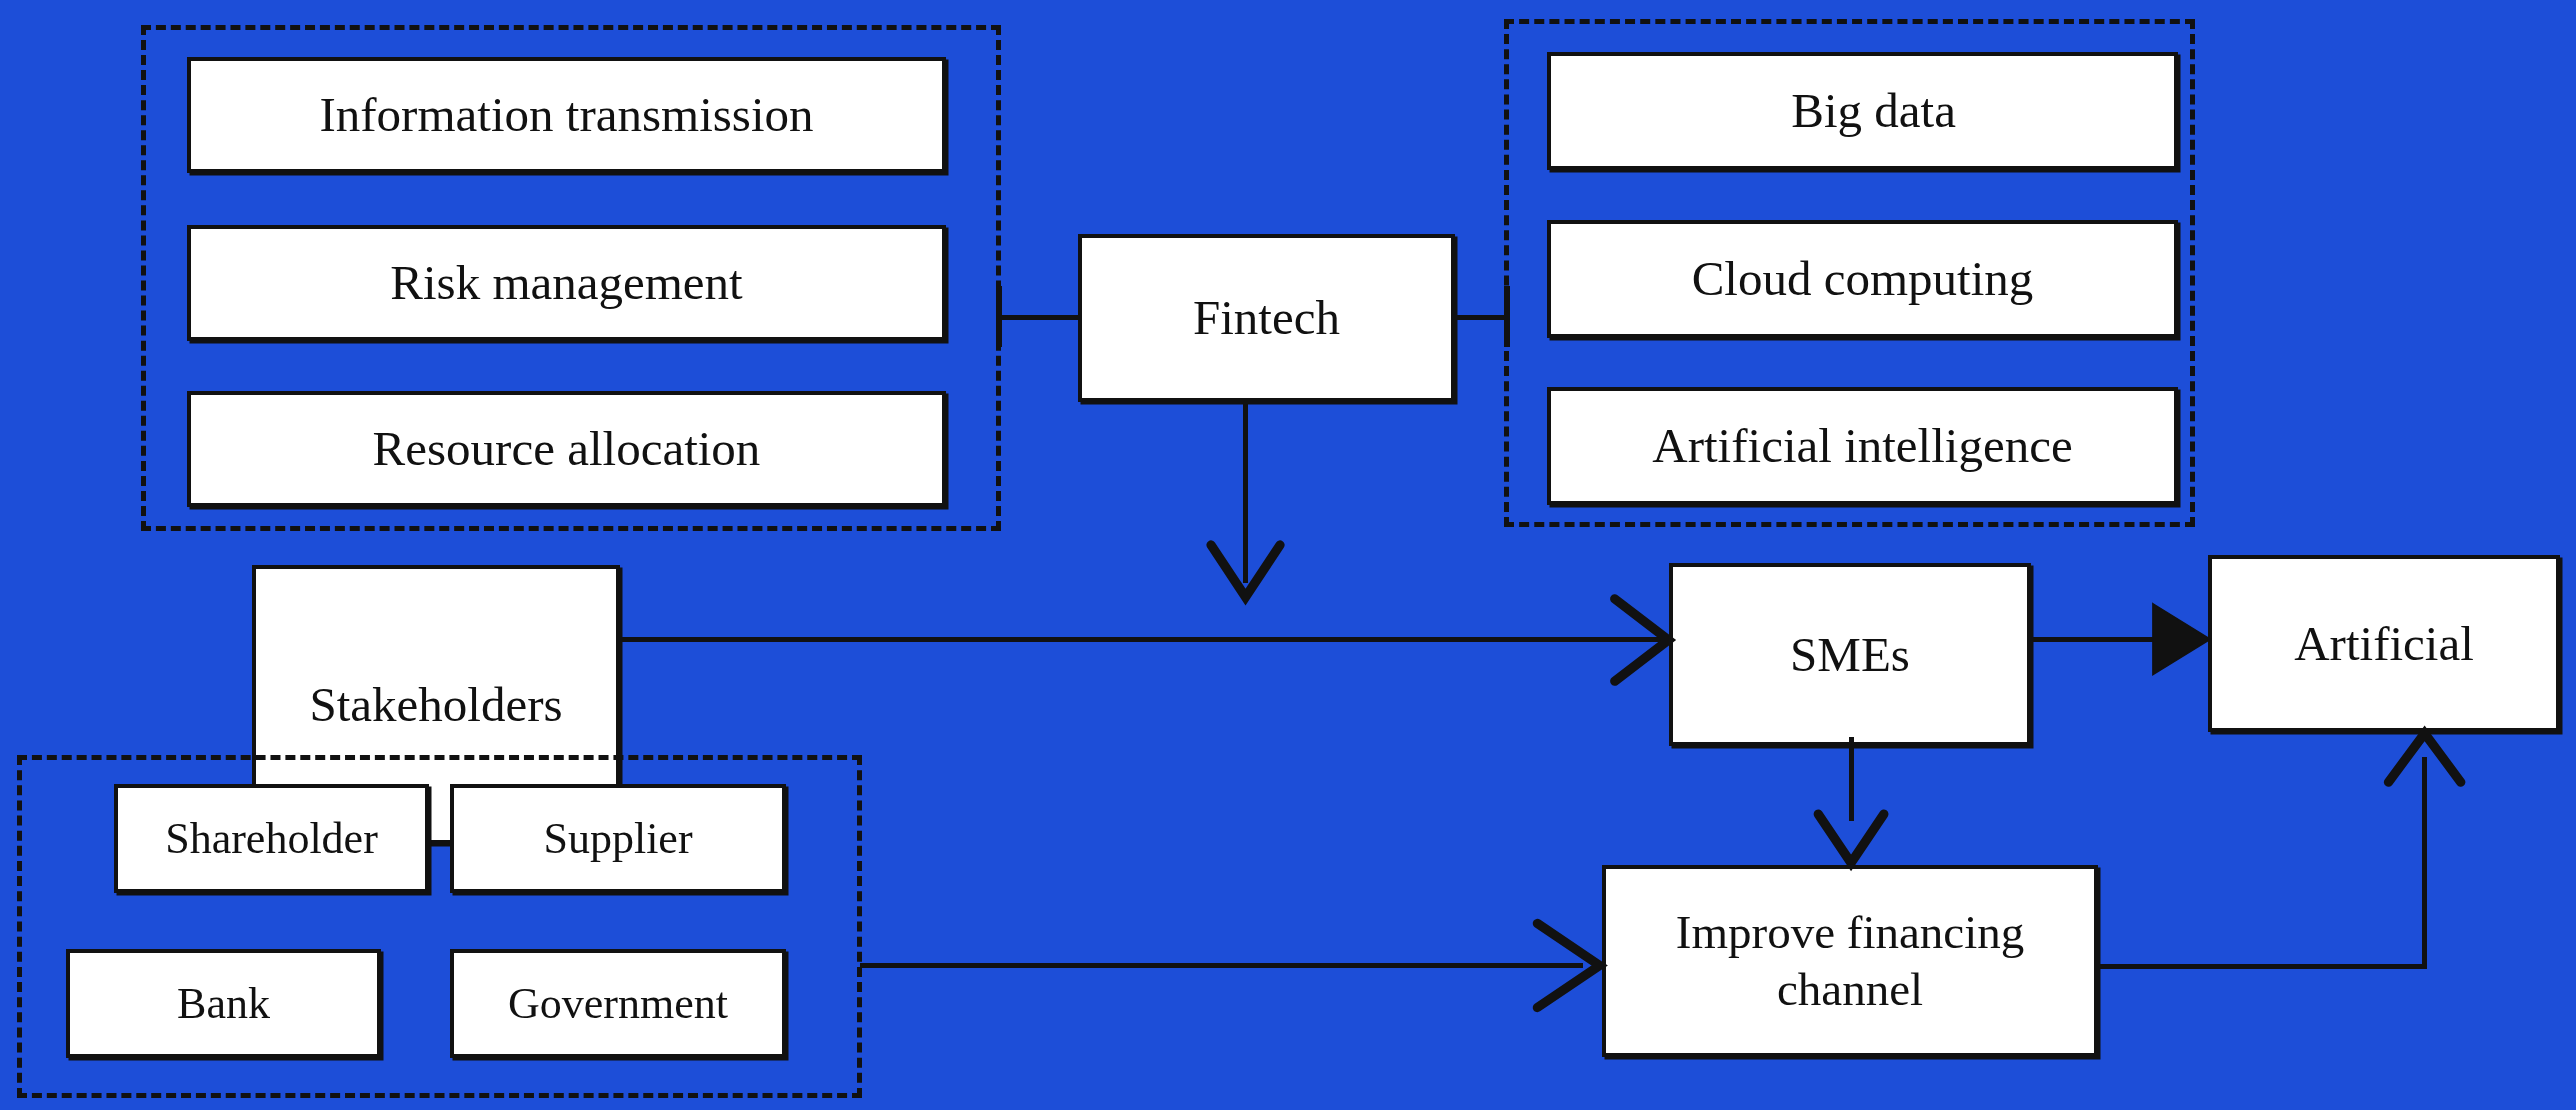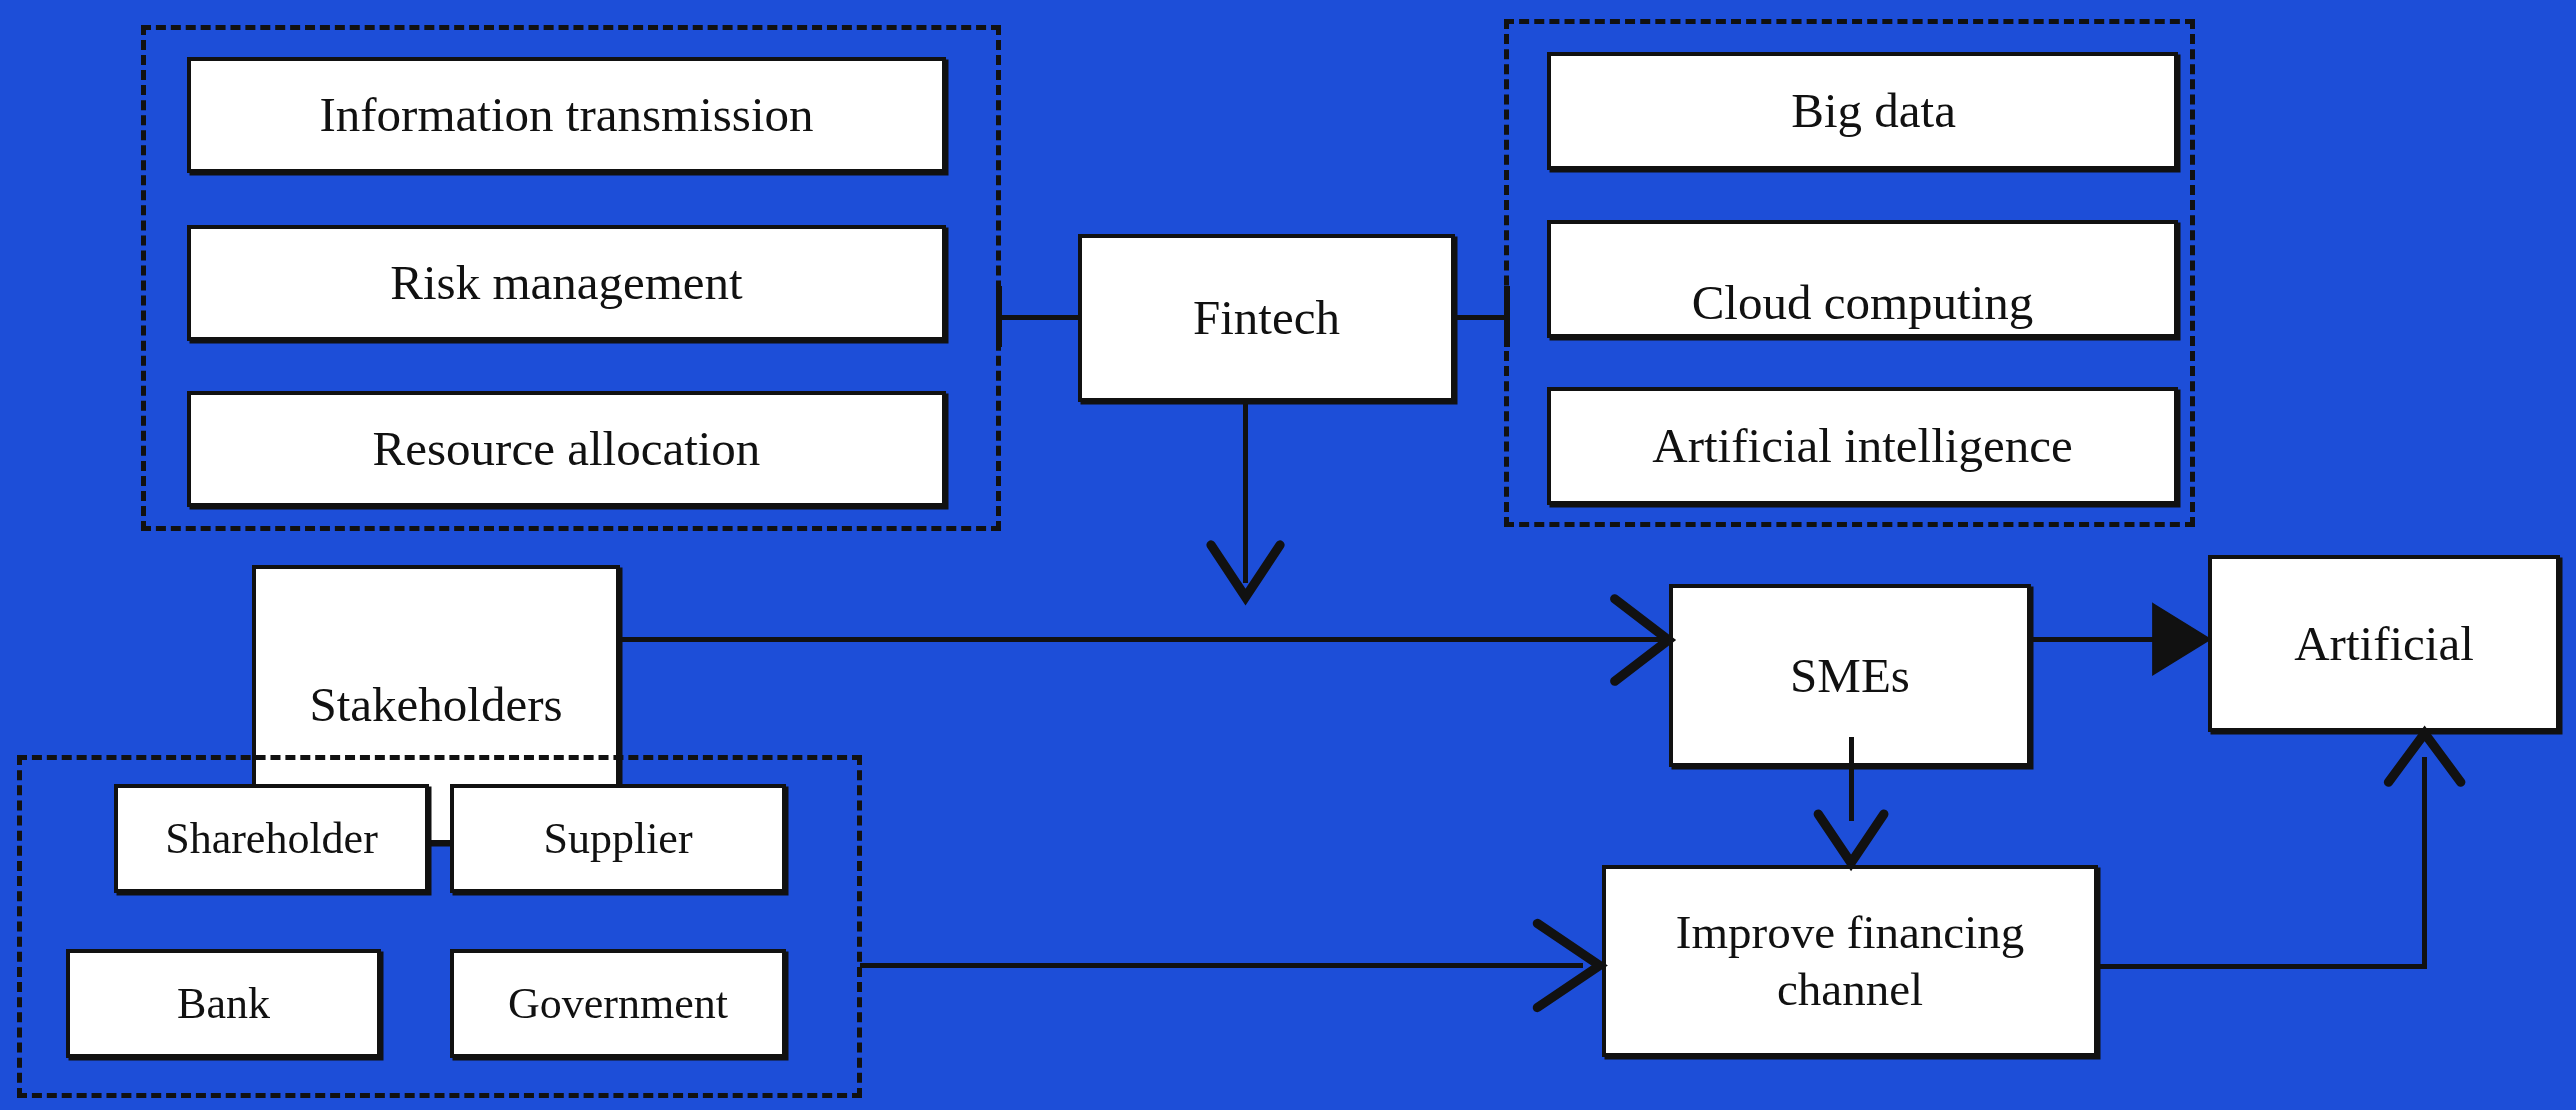--- a/index.html
+++ b/index.html
@@ -94,21 +94,21 @@
   <div class="node shadowed fs-big" style="left:187px; top:391px; width:759px; height:116px;">
     <span class="label">Resource allocation</span>
   </div>
 
   <div class="dashed-group" style="left:1504px; top:18.5px; width:691px; height:508px;"></div>
 
   <div class="node shadowed fs-big" style="left:1547px; top:52px; width:631px; height:118px;padding-left:29px;">
     <span class="label">Big data</span>
   </div>
 
-  <div class="node shadowed fs-big" style="left:1547px; top:220px; width:631px; height:118px;align-items:flex-end;">
+  <div class="node shadowed fs-big" style="left:1547px; top:220px; width:631px; height:118px;">
     <span class="label">Cloud computing</span>
   </div>
 
   <div class="node shadowed fs-big" style="left:1547px; top:387px; width:631px; height:118px;">
     <span class="label">Artificial intelligence</span>
   </div>
 
   <div class="node shadowed fs-big" style="left:1078px; top:234px; width:377px; height:168px;">
     <span class="label">Fintech</span>
   </div>
@@ -142,21 +142,21 @@
   <div class="node shadowed fs-small" style="left:66px; top:949px; width:315px; height:109px;">
     <span class="label">Bank</span>
   </div>
 
   <div class="node shadowed fs-small" style="left:450px; top:949px; width:336px; height:109px;">
     <span class="label">Government</span>
   </div>
 
   <div class="hline" style="left:860px; top:963px; width:723px;"></div>
 
-  <div class="node shadowed fs-big" style="left:1669px; top:584px; width:362px; height:183px;">
+  <div class="node shadowed fs-big" style="left:1669px; top:563px; width:362px; height:183px;">
     <span class="label">SMEs</span>
   </div>
 
   <div class="hline" style="left:2030px; top:637px; width:126px;"></div>
 
   <div class="vline" style="left:1849px; top:737px; width:5px; height:84px;"></div>
 
   <div class="node shadowed fs-big" style="left:2208px; top:555px; width:352px; height:177px;">
     <span class="label">Artificial</span>
   </div>

